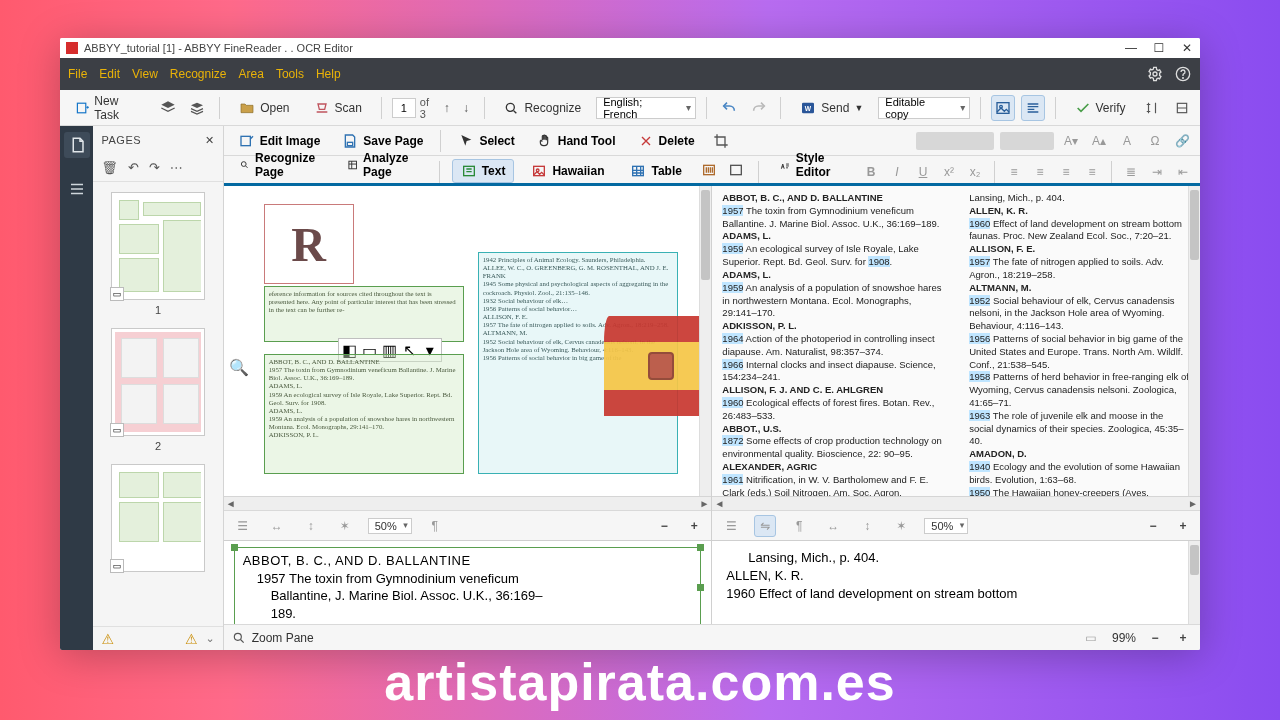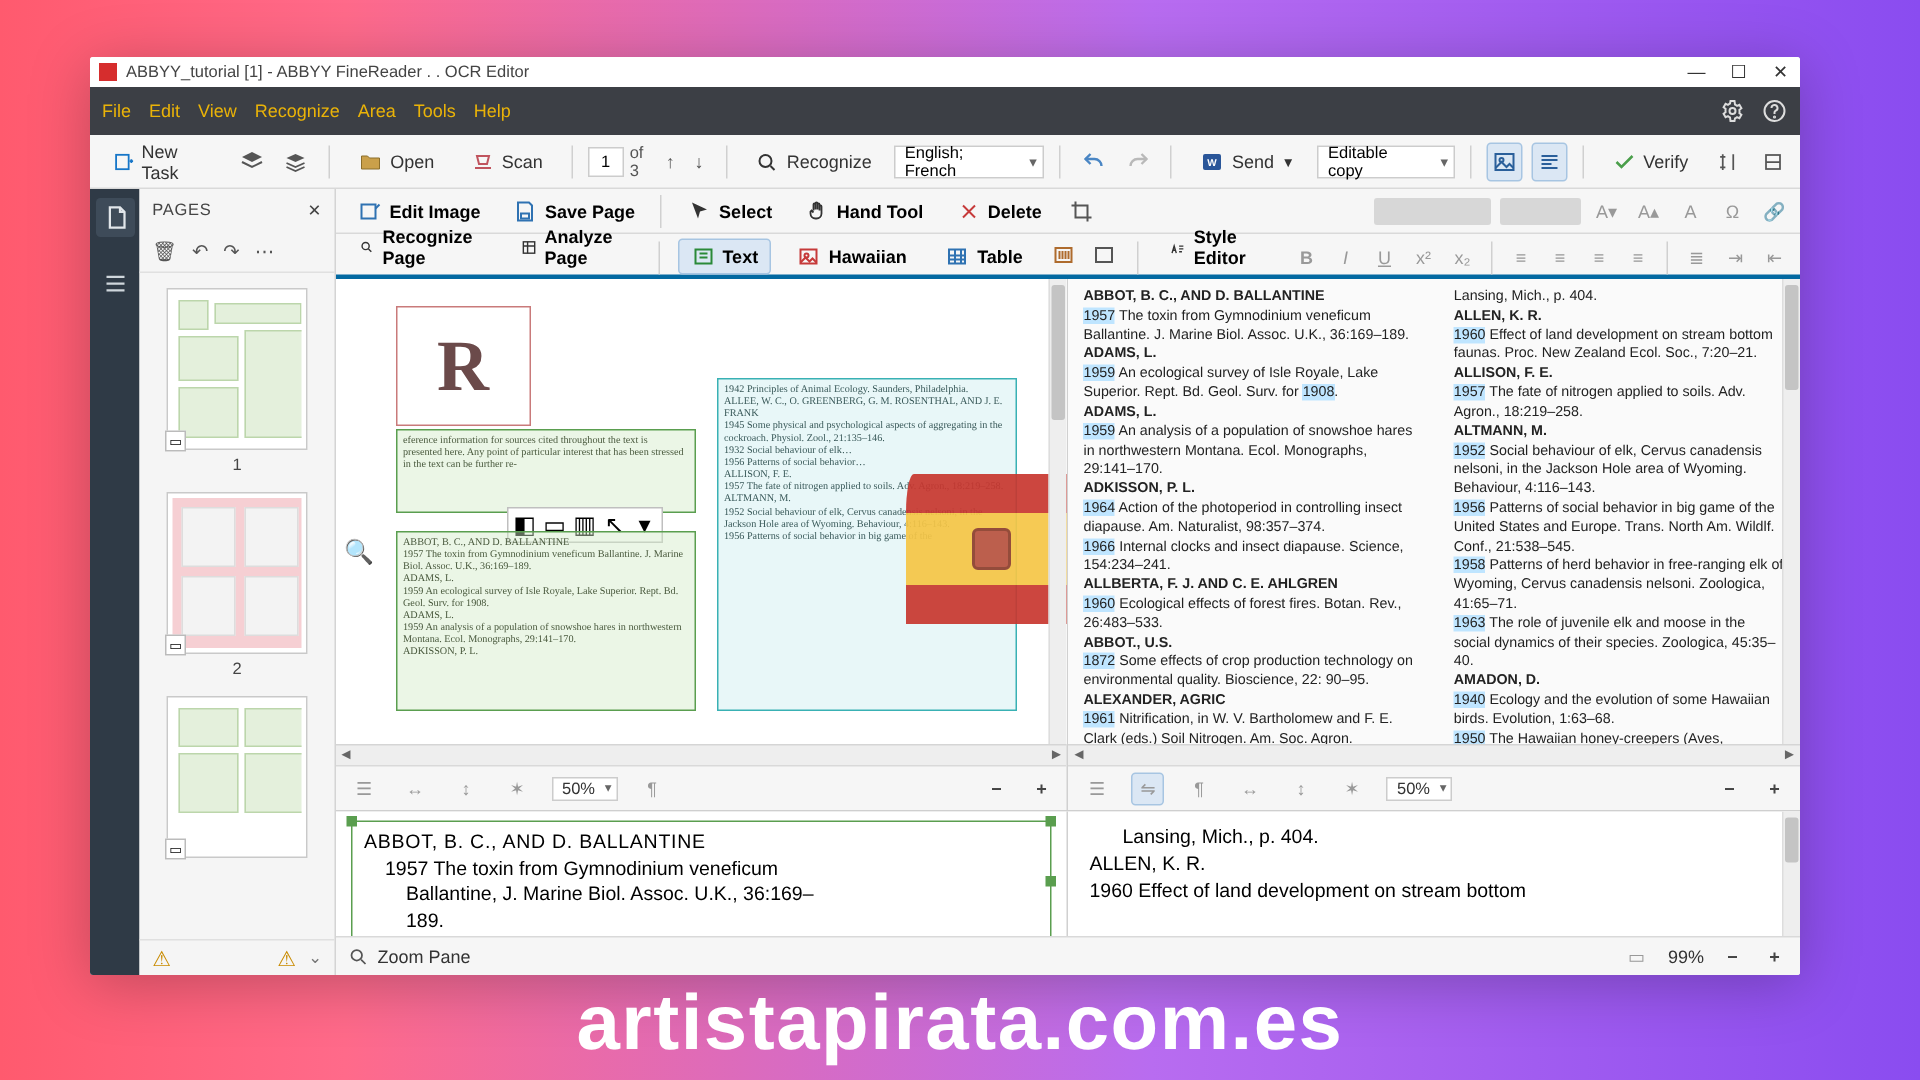--- a/index.html
+++ b/index.html
@@ -525,21 +525,21 @@
               <div class="txt" style="flex:1;" id="colA">
                   <div><b style="font-variant:small-caps">ABBOT, B. C., AND D. BALLANTINE</b></div>
                   <div><span class="hl">1957</span> The toxin from Gymnodinium veneficum Ballantine. J. Marine Biol. Assoc. U.K., 36:169–189.</div>
                   <div><b style="font-variant:small-caps">ADAMS, L.</b></div>
                   <div><span class="hl">1959</span> An ecological survey of Isle Royale, Lake Superior. Rept. Bd. Geol. Surv. for <span class="hl">1908</span>.</div>
                   <div><b style="font-variant:small-caps">ADAMS, L.</b></div>
                   <div><span class="hl">1959</span> An analysis of a population of snowshoe hares in northwestern Montana. Ecol. Monographs, 29:141–170.</div>
                   <div><b style="font-variant:small-caps">ADKISSON, P. L.</b></div>
                   <div><span class="hl">1964</span> Action of the photoperiod in controlling insect diapause. Am. Naturalist, 98:357–374.</div>
                   <div><span class="hl">1966</span> Internal clocks and insect diapause. Science, 154:234–241.</div>
-                  <div><b style="font-variant:small-caps">ALLBERTA, F. J. AND C. E. AHLGREN</b></div>
+                  <div><b style="font-variant:small-caps">ALLISON, F. J. AND C. E. AHLGREN</b></div>
                   <div><span class="hl">1960</span> Ecological effects of forest fires. Botan. Rev., 26:483–533.</div>
                   <div><b style="font-variant:small-caps">ABBOT., U.S.</b></div>
                   <div><span class="hl">1872</span> Some effects of crop production technology on environmental quality. Bioscience, 22: 90–95.</div>
                   <div><b style="font-variant:small-caps">ALEXANDER, AGRIC</b></div>
                   <div><span class="hl">1961</span> Nitrification, in W. V. Bartholomew and F. E. Clark (eds.) Soil Nitrogen. Am. Soc. Agron. (Monogr.) No. 10, pp. 307–343.</div>
                 </div>
               <div class="txt" style="flex:1;" id="colB">
                   <div>Lansing, Mich., p. 404.</div>
                   <div><b style="font-variant:small-caps">ALLEN, K. R.</b></div>
                   <div><span class="hl">1960</span> Effect of land development on stream bottom faunas. Proc. New Zealand Ecol. Soc., 7:20–21.</div>

